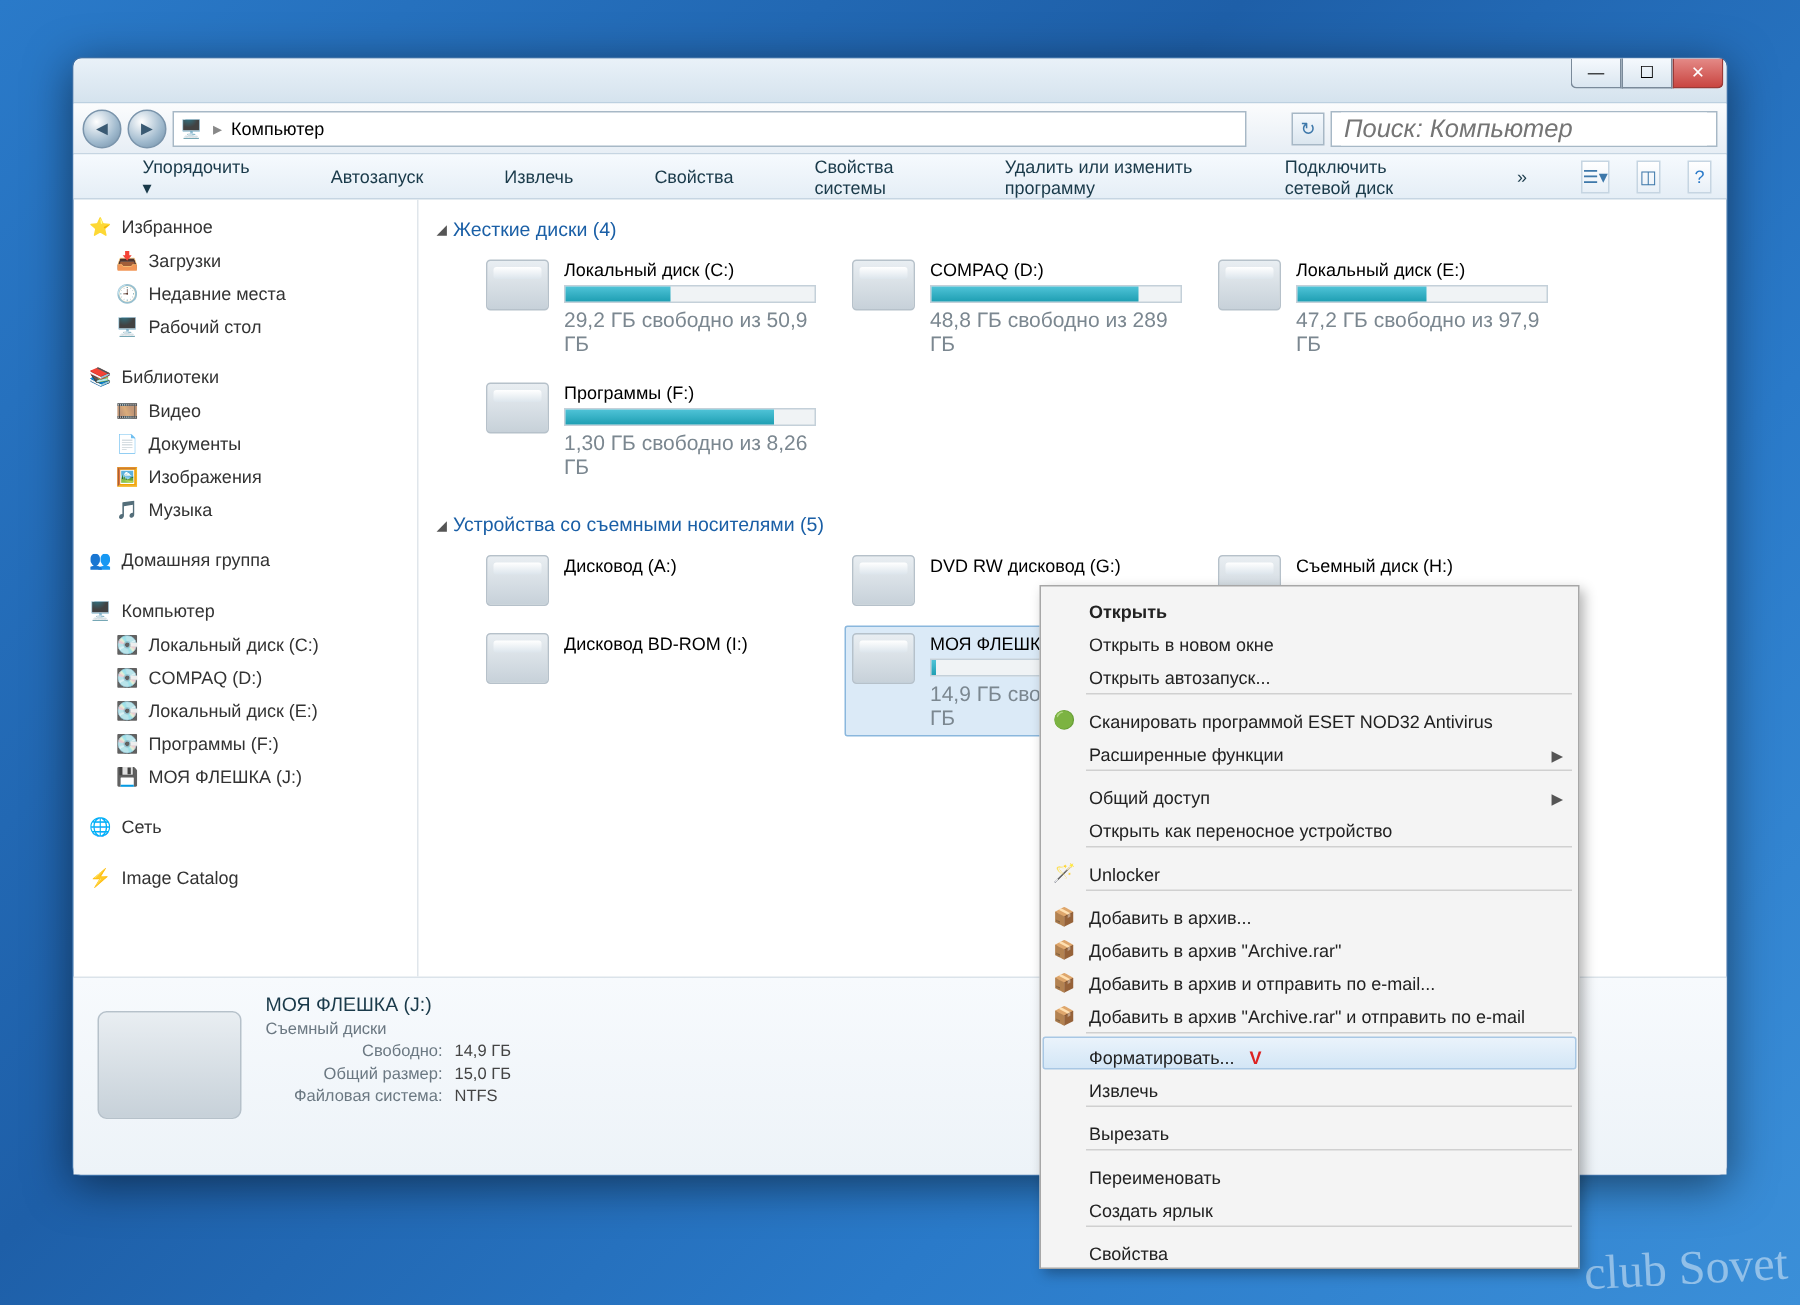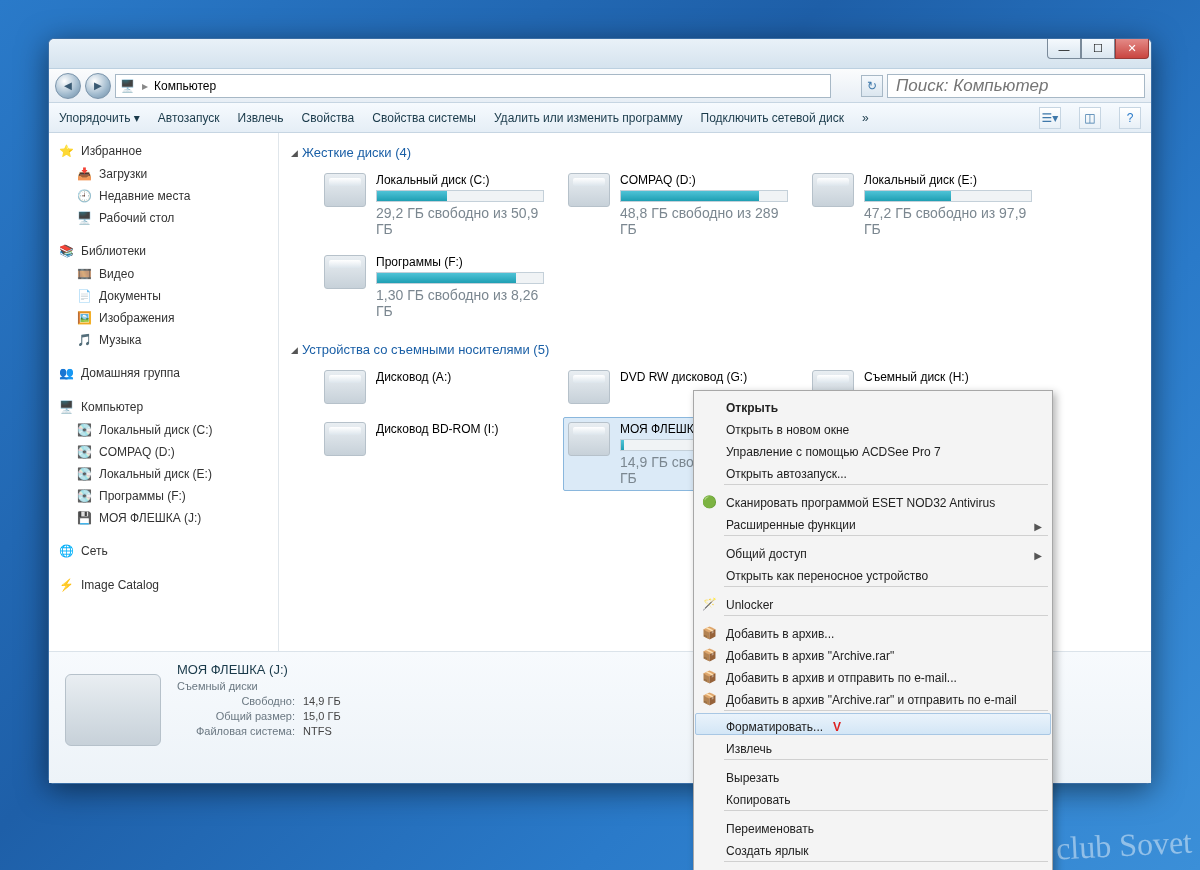--- a/index.html
+++ b/index.html
@@ -45,21 +45,21 @@
   .addr-bar { flex:1; height:24px; background:#fff; border:1px solid #a7b8c6; display:flex; align-items:center; padding:0 4px; gap:6px;}
   .addr-bar .sep{color:#888;}
   .refresh-btn{width:22px; height:22px; border:1px solid #a7b8c6; background:linear-gradient(#f5f9fd,#dbe6ef); color:#3e78aa; display:flex;align-items:center;justify-content:center;}
   .search-box{ width:258px; height:24px; background:#fff; border:1px solid #a7b8c6; padding:0 6px; color:#888; display:flex;align-items:center;}
   .search-box input{border:none; outline:none; font-size:17px; font-style:italic; color:#888; width:100%;}
   .tool-row {
     height:30px; background:linear-gradient(#f6fafe,#e5eef6);
     border-bottom:1px solid #c6d5e2;
     display:flex; align-items:center; padding:0 10px; gap:18px;
   }
-  .tool-row .ti { color:#1a3a4a; cursor:default; }
+  .tool-row .ti { color:#1a3a4a; cursor:default;margin-left:36px; }
   .tool-row .spacer{flex:1;}
   .tool-row .iconbtn{width:22px;height:22px;border:1px solid #c6d5e2;background:linear-gradient(#fff,#e8f0f7);display:flex;align-items:center;justify-content:center;color:#3e78aa;}
   .body { display:flex; height:calc(100% - 30px - 34px - 30px - 132px); }
   .sidebar { width:230px; border-right:1px solid #e0e6eb; padding:6px 0 6px 4px; overflow:hidden;}
   .sb-head{font-size:12px; color:#333; padding:4px 6px; display:flex;align-items:center;gap:6px;}
   .sb-item{font-size:12px; color:#333; padding:3px 6px 3px 24px; display:flex;align-items:center;gap:6px;}
   .sb-gap{height:10px;}
   .ic{width:16px;height:16px;display:inline-flex;align-items:center;justify-content:center;font-size:12px;}
   .main { flex:1; padding:8px 12px; overflow:hidden; position:relative;}
   .group-title{ color:#1a5fa6; font-size:13px; padding:4px 0; display:flex;align-items:center;gap:4px;}
@@ -342,23 +342,20 @@
 
 <div class="ctx">
   <div class="ctx-inner">
     <div class="ctx-item">
         <b>Открыть</b>
       </div>
     <div class="ctx-item">
         <span>Открыть в новом окне</span>
       </div>
     <div class="ctx-item">
-        <span>Управление с помощью ACDSee Pro 7</span>
-      </div>
-    <div class="ctx-item">
         <span>Открыть автозапуск...</span>
       </div>
     <div class="ctx-sep"></div>
     <div class="ctx-item">
         <span class="ic">🟢</span>
         <span>Сканировать программой ESET NOD32 Antivirus</span>
       </div>
     <div class="ctx-item">
         <span>Расширенные функции</span>
         <span class="arrow">▶</span>
@@ -398,23 +395,20 @@
         <span>Форматировать...</span>
         <span class="red-check">V</span>
       </div>
     <div class="ctx-item">
         <span>Извлечь</span>
       </div>
     <div class="ctx-sep"></div>
     <div class="ctx-item">
         <span>Вырезать</span>
       </div>
-    <div class="ctx-item">
-        <span>Копировать</span>
-      </div>
     <div class="ctx-sep"></div>
     <div class="ctx-item">
         <span>Переименовать</span>
       </div>
     <div class="ctx-item">
         <span>Создать ярлык</span>
       </div>
     <div class="ctx-sep"></div>
     <div class="ctx-item">
         <span>Свойства</span>

